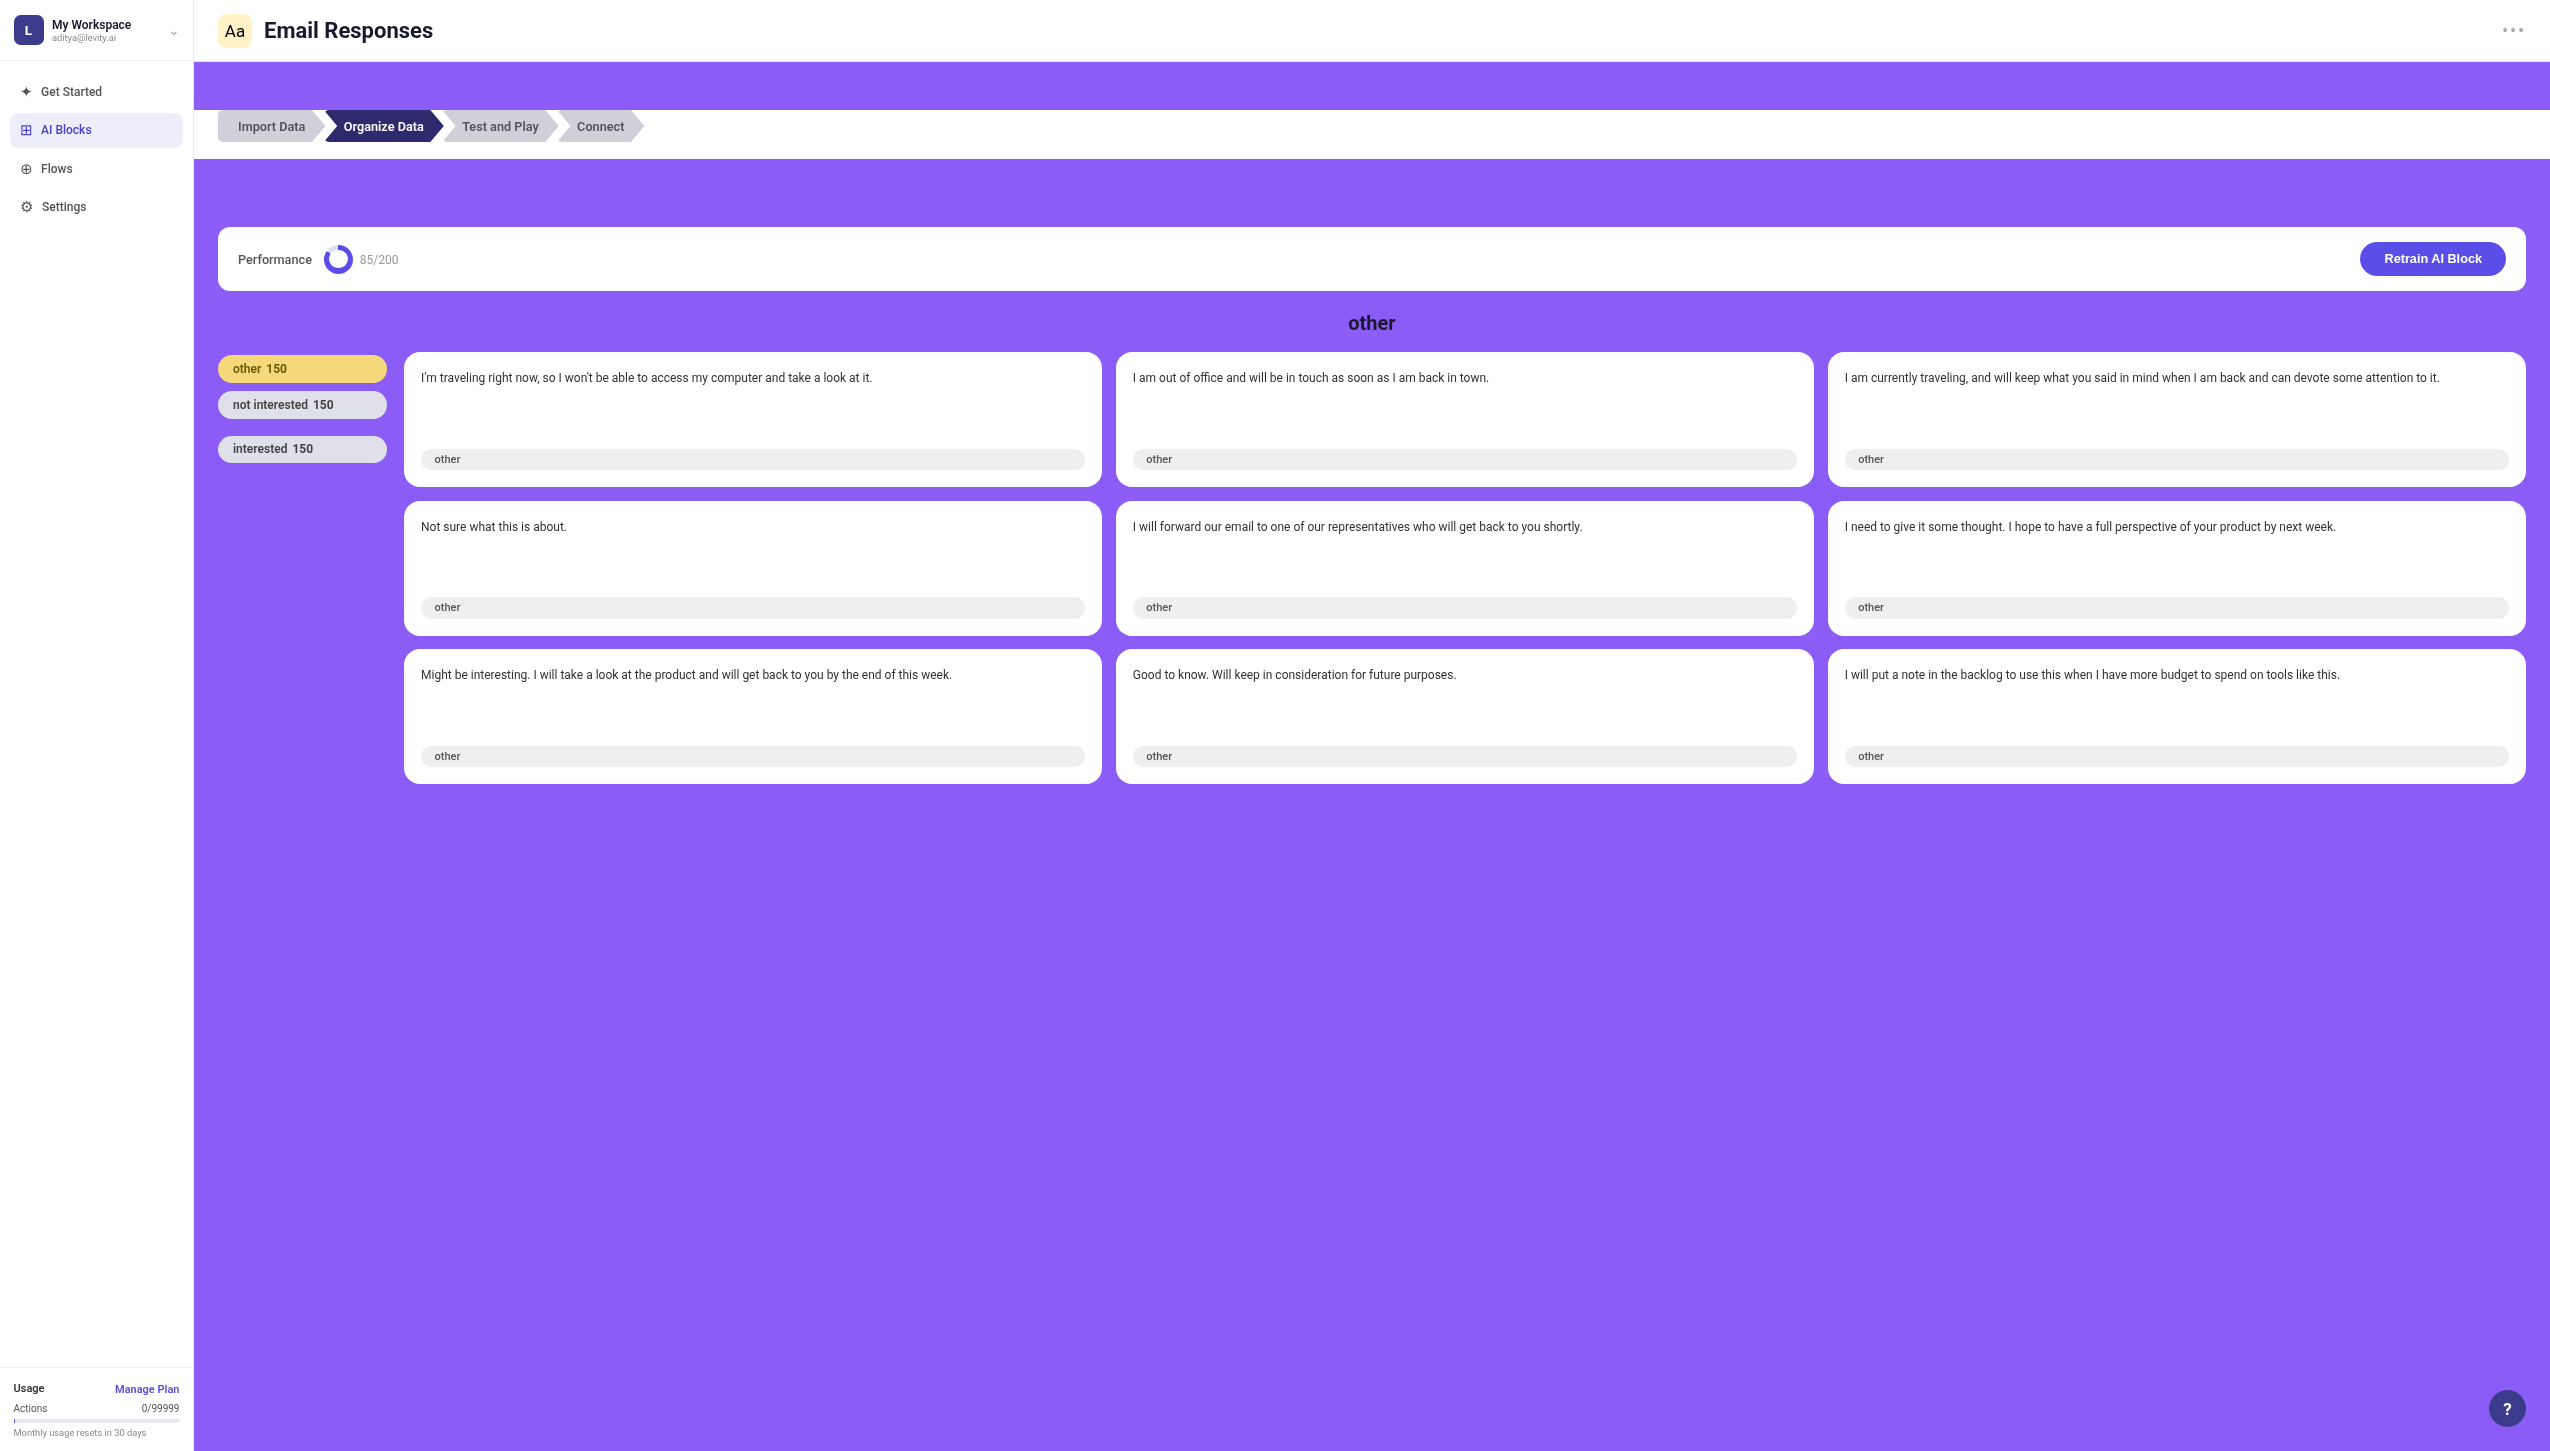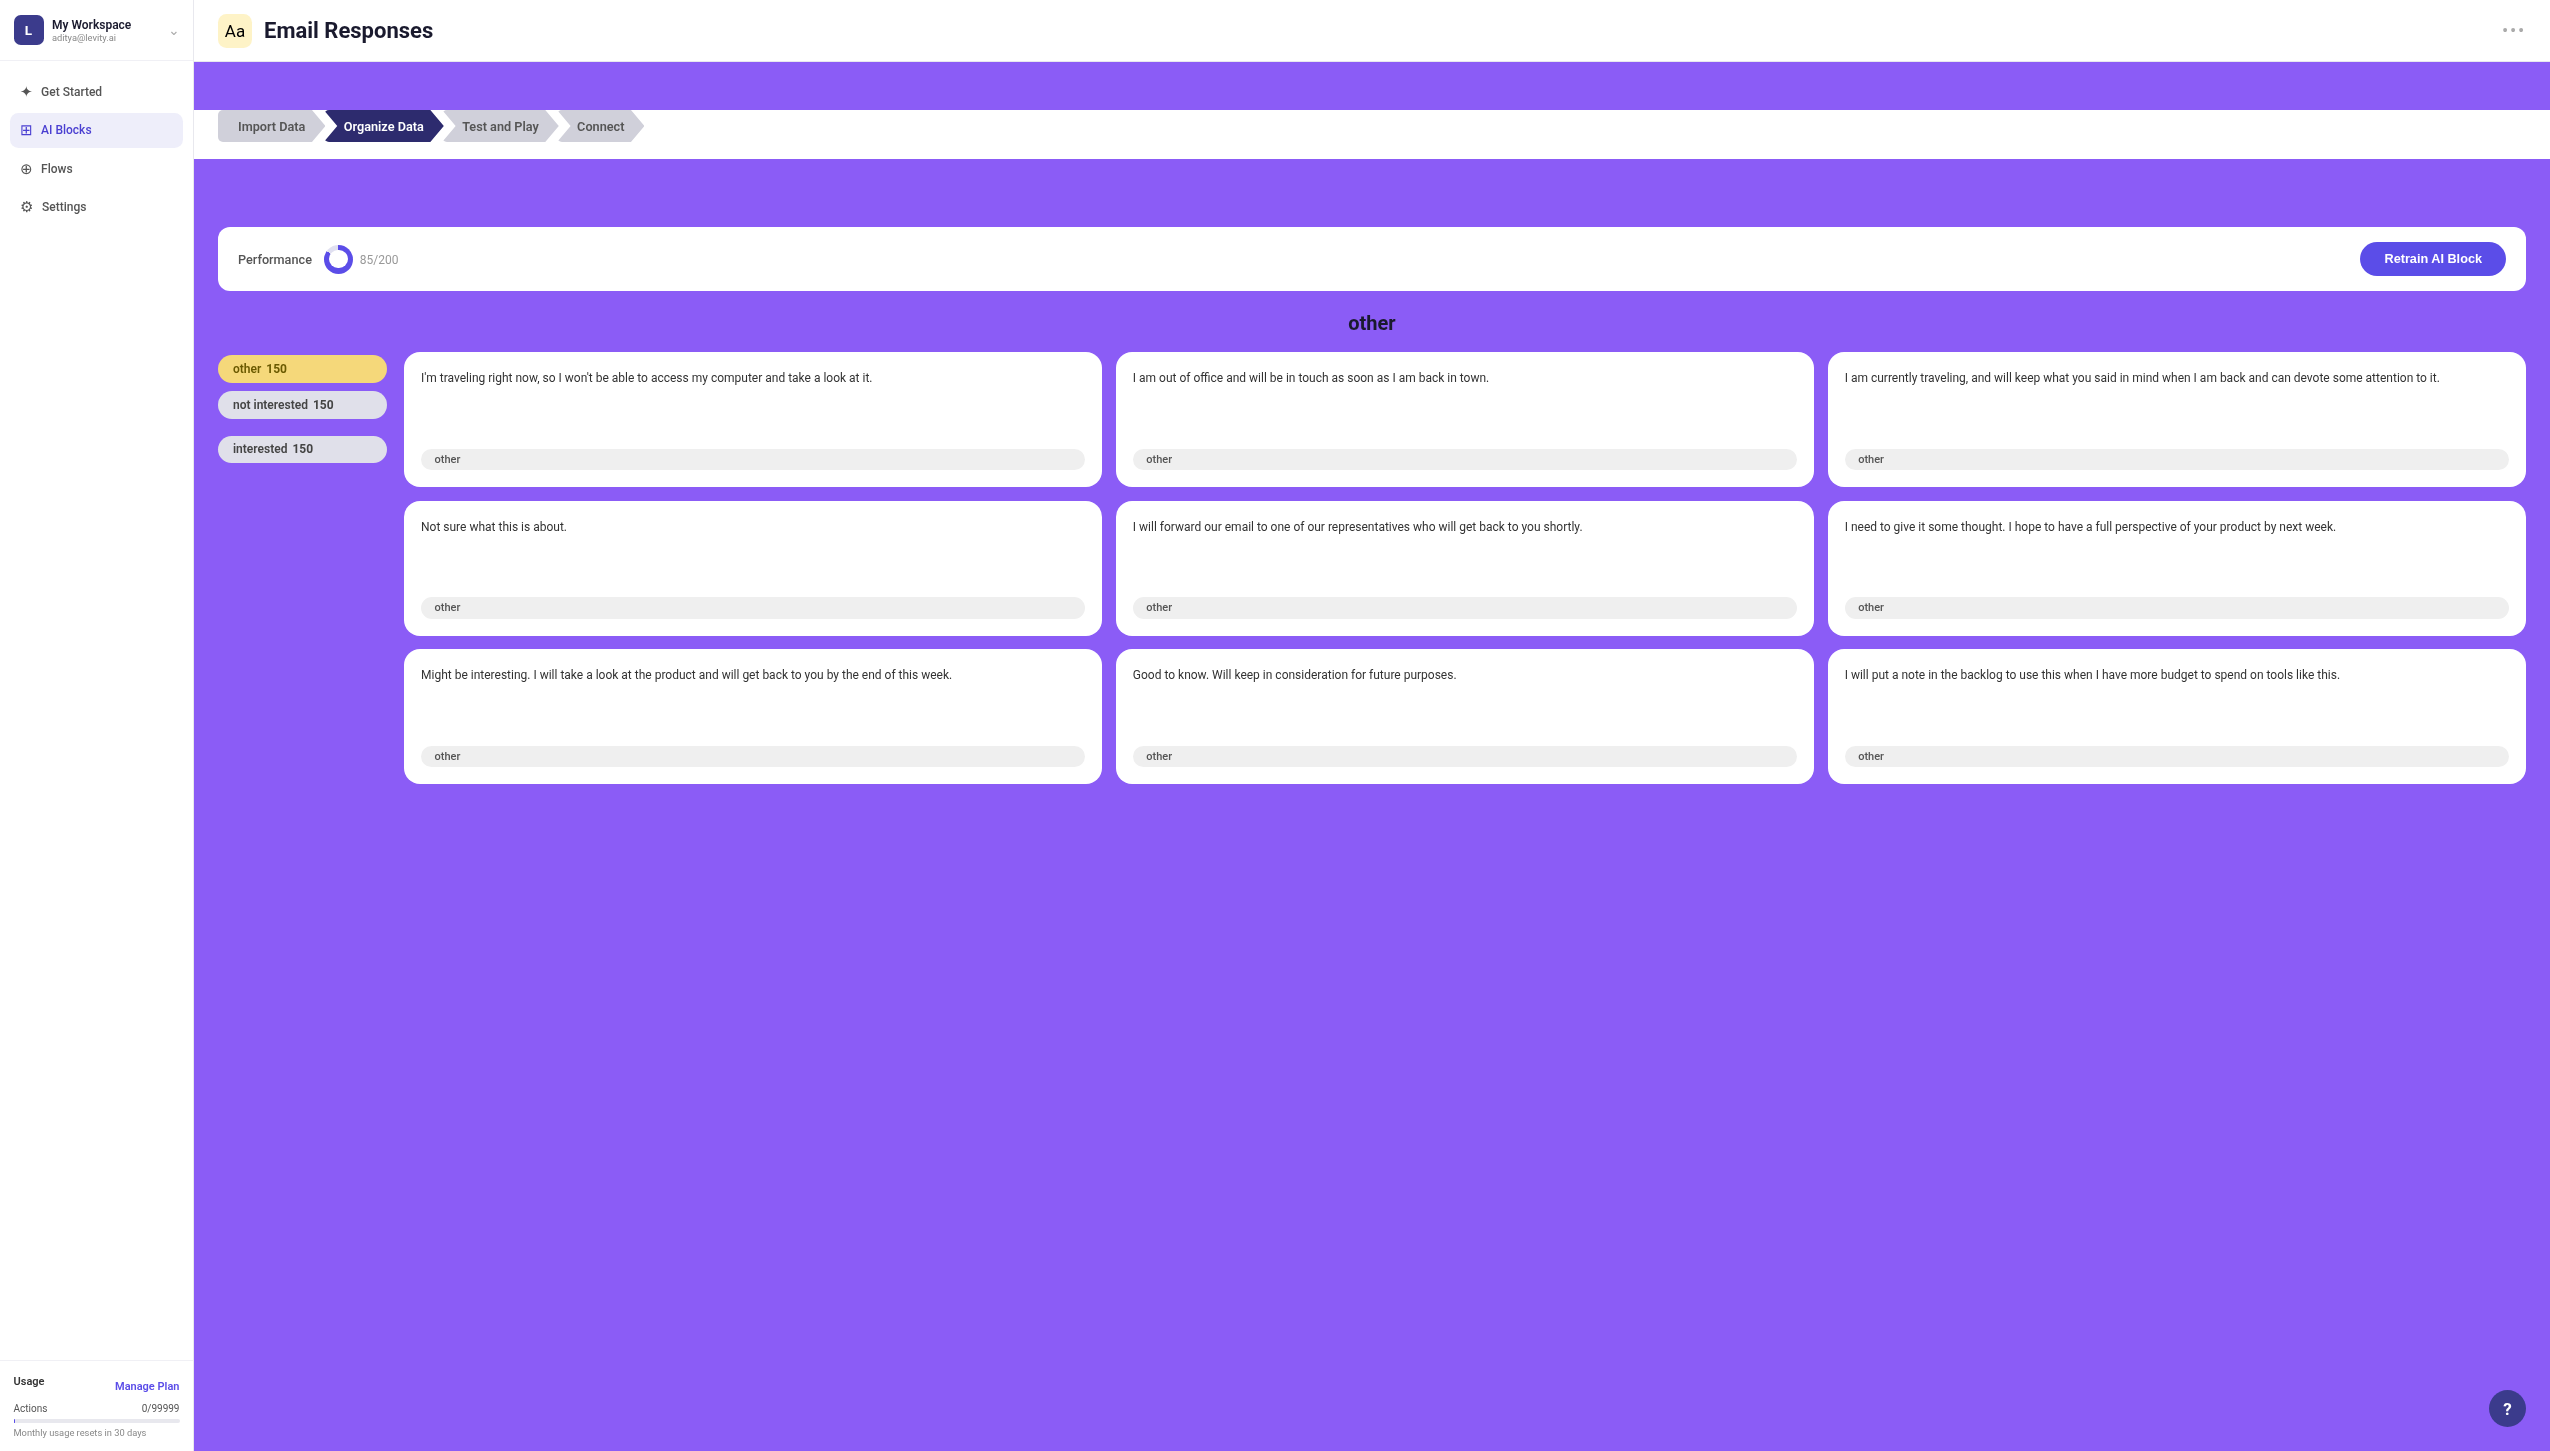--- a/index.html
+++ b/index.html
@@ -50,21 +50,21 @@
       font-size: 12px;
       font-weight: 500;
     }
     .sidebar-nav-item.active { background: #eeeefa; color: #4a3fd1; }
     .sidebar-nav-item .nav-icon { margin-right: 8.5px; font-size: 15px; }
 
     .sidebar-footer {
       padding: 13.5px;
       border-top: 0.8px solid #f0f0f5;
     }
-    .sidebar-footer-title { font-size: 11px; font-weight: 600; color: #333; margin-bottom: 10px; }
+    .sidebar-footer-title { font-size: 11px; font-weight: 600; color: #333; margin-bottom: 3px; }
     .sidebar-footer-manage { font-size: 11px; color: #5b4de8; font-weight: 600; cursor: pointer; }
     .sidebar-footer-row { display: flex; align-items: center; justify-content: space-between; margin-bottom: 5px; }
     .sidebar-footer-actions-label { font-size: 10px; color: #555; }
     .sidebar-footer-actions-value { font-size: 10px; color: #555; }
     .sidebar-footer-progress { background: #e8e8ee; border-radius: 3.4px; height: 4.2px; margin: 5px 0 3.4px; }
     .sidebar-footer-progress-bar { background: #5b4de8; height: 4.2px; border-radius: 3.4px; width: 1%; }
     .sidebar-footer-reset { font-size: 9.3px; color: #888; }
 
     
     .main {

